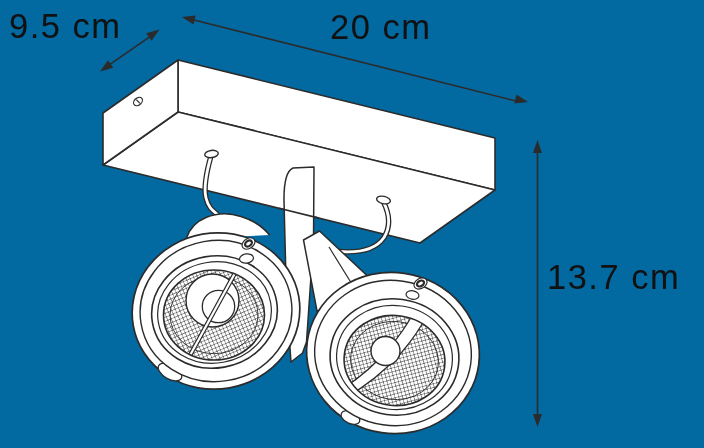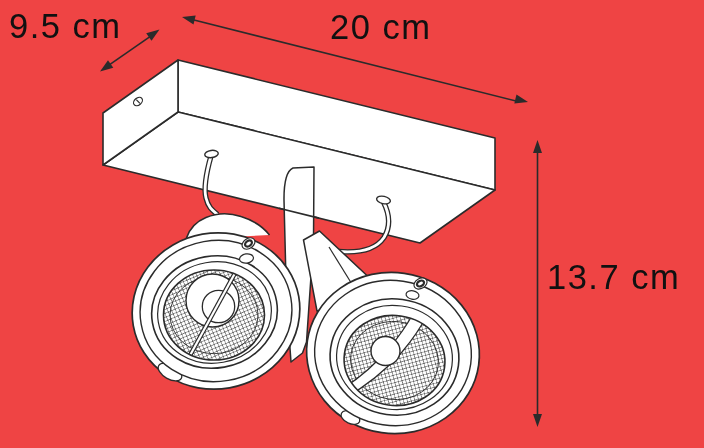--- a/index.html
+++ b/index.html
@@ -1,17 +1,17 @@
 <!DOCTYPE html>
 <html><head>
 <meta charset="utf-8">
 <style>
   html,body{margin:0;padding:0;background:#fff;}
   .stage{
-    position:relative;width:704px;height:448px;background:#ef4444;overflow:hidden;
+    position:relative;width:704px;height:448px;background:#0369a1;overflow:hidden;
     font-family:"Liberation Sans", sans-serif;
   }
   .stage svg{position:absolute;left:0;top:0;}
   .dim-label{
     font-family:"Liberation Sans", sans-serif;
     fill:#111111;
   }
 </style>
 </head>
 <body>

